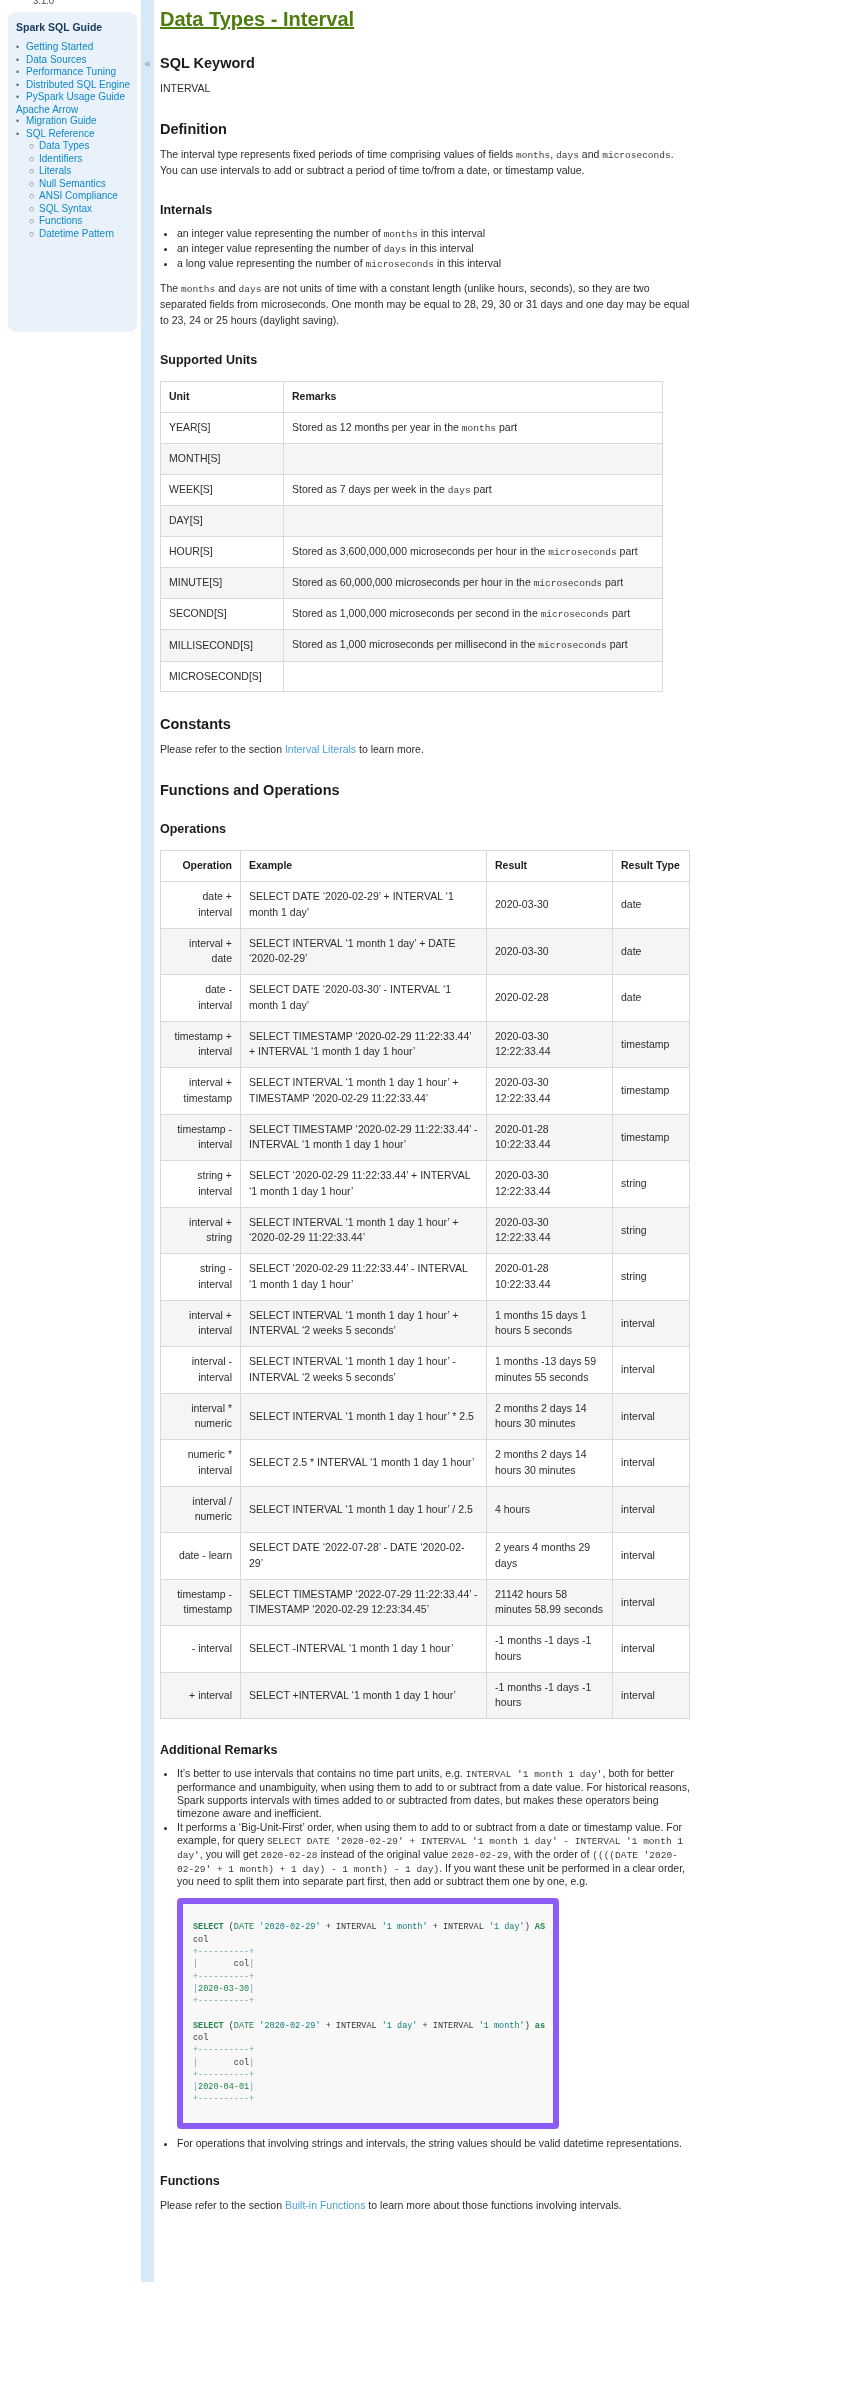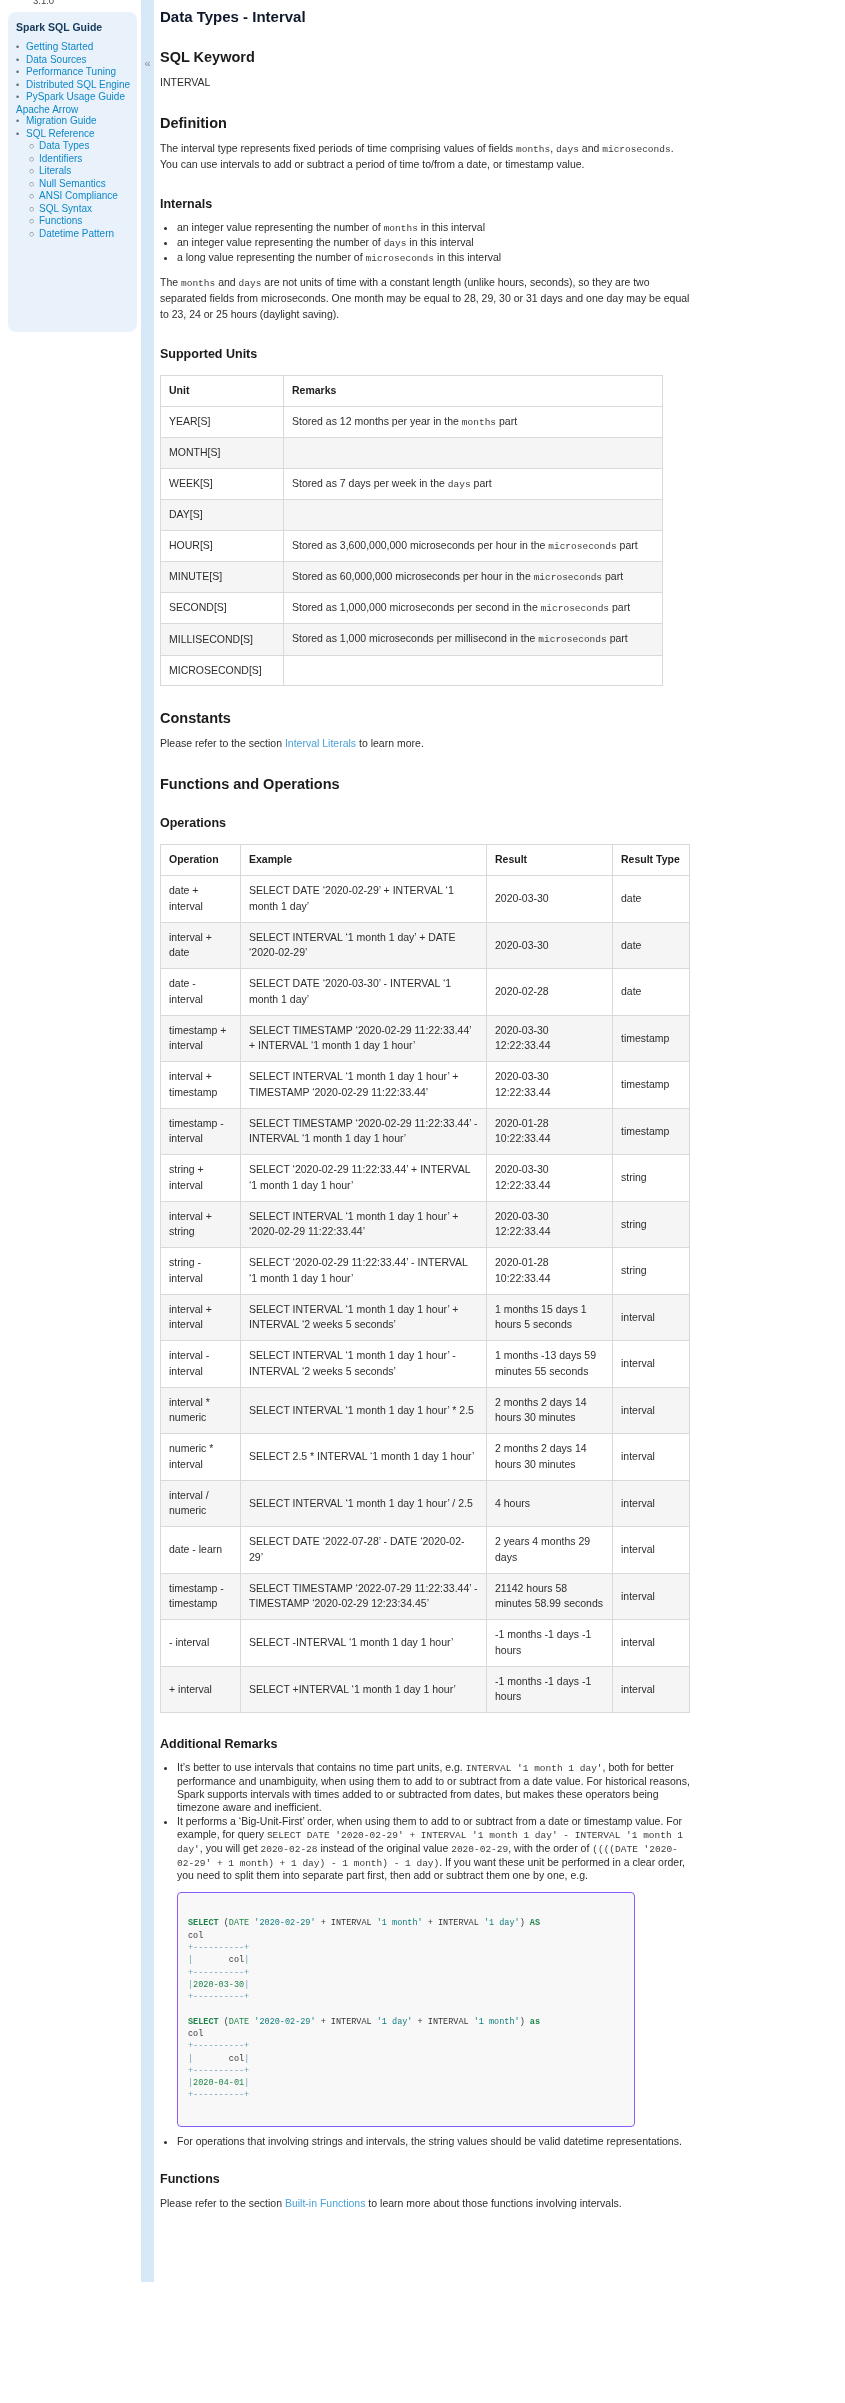--- a/index.html
+++ b/index.html
@@ -17,43 +17,43 @@
   .sidebar li{white-space:nowrap;line-height:11.5px;}
   .sidebar .sub{padding-left:13px;}
   .blt{color:#5a6c7a;display:inline-block;width:10px;font-size:9px;}
   .slink{color:#0f87c9;text-decoration:none;font-size:10px;}
   
   .strip{position:absolute;left:141px;top:0;width:13px;height:2282px;background:#d7e9f8;}
   .collapse{position:absolute;left:141px;top:58px;width:13px;text-align:center;color:#8a8a8a;
     font-size:11px;line-height:11px;cursor:pointer;}
   
   .main{position:absolute;left:160px;top:0;width:532px;}
-  h1{font-size:15px;margin:8px 0 16px;color:#0f172a;font-weight:bold;}
+  h1{font-size:20px;margin:8px 0 16px;color:#4d7c0f;font-weight:bold;text-decoration:underline;}
   h2{font-size:14.5px;margin:24px 0 10px;color:#1b1b1b;font-weight:bold;}
   h3{font-size:12.5px;margin:24px 0 10px;color:#1b1b1b;font-weight:bold;}
   p{margin:9px 0;line-height:1.52;}
   ul.doc{margin:7px 0 10px;padding-left:17px;line-height:1.24;}
   ul.doc li{margin:1px 0;}
   .icode{font-family:"Liberation Mono","DejaVu Sans Mono",monospace;font-size:9.5px;color:#3a3a3a;}
   a.doclink{color:#4aa2d9;text-decoration:none;}
   
   table{border-collapse:collapse;margin:14px 0 18px;}
   th,td{border:1px solid #d9d9d9;padding:7px 8px;text-align:left;vertical-align:middle;
     line-height:1.5;font-size:10.5px;}
   th{font-weight:bold;color:#1d1d1d;}
   tbody tr:nth-child(even){background:#f5f5f6;}
   table.su th:nth-child(1),table.su td:nth-child(1){width:106px;}
   table.su th:nth-child(2),table.su td:nth-child(2){width:362px;}
-  table.ops th:nth-child(1),table.ops td:nth-child(1){width:63px;}
+  table.ops th:nth-child(1),table.ops td:nth-child(1){width:63px;text-align:right;}
   table.ops th:nth-child(2),table.ops td:nth-child(2){width:229px;}
   table.ops th:nth-child(3),table.ops td:nth-child(3){width:109px;}
   table.ops th:nth-child(4),table.ops td:nth-child(4){width:60px;}
   
-  pre.code{background:#f8f8f8;border:1px solid #8b5cf6;border-radius:4px;padding:24px 10px;
-    width:458px;box-sizing:border-box;margin:10px 0 8px;overflow:hidden;
+  pre.code{background:#f8f8f8;border:6px solid #8b5cf6;border-radius:4px;padding:17px 10px;
+    width:382px;box-sizing:border-box;margin:10px 0 8px;overflow:hidden;
     font-family:"Liberation Mono","DejaVu Sans Mono",monospace;font-size:8.5px;line-height:12.3px;
     white-space:pre;color:#333;}
   .cb-k{color:#1e8449;font-weight:bold;}
   .cb-n{color:#1e8449;}
   .cb-s{color:#0e7c7b;}
   .cb-p{color:#333;}
   .cb-b{color:#6a9fb5;}
   .cb-g{color:#1e8449;}
 </style>
 </head>

